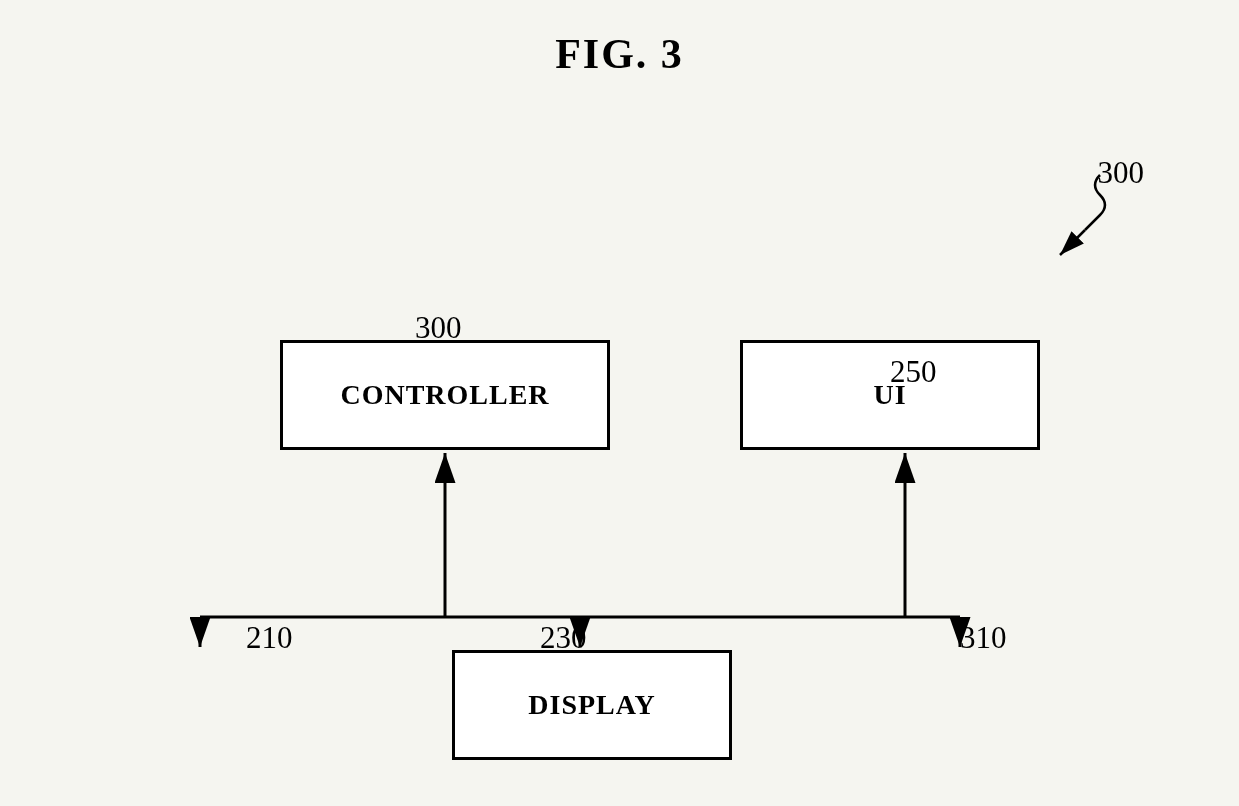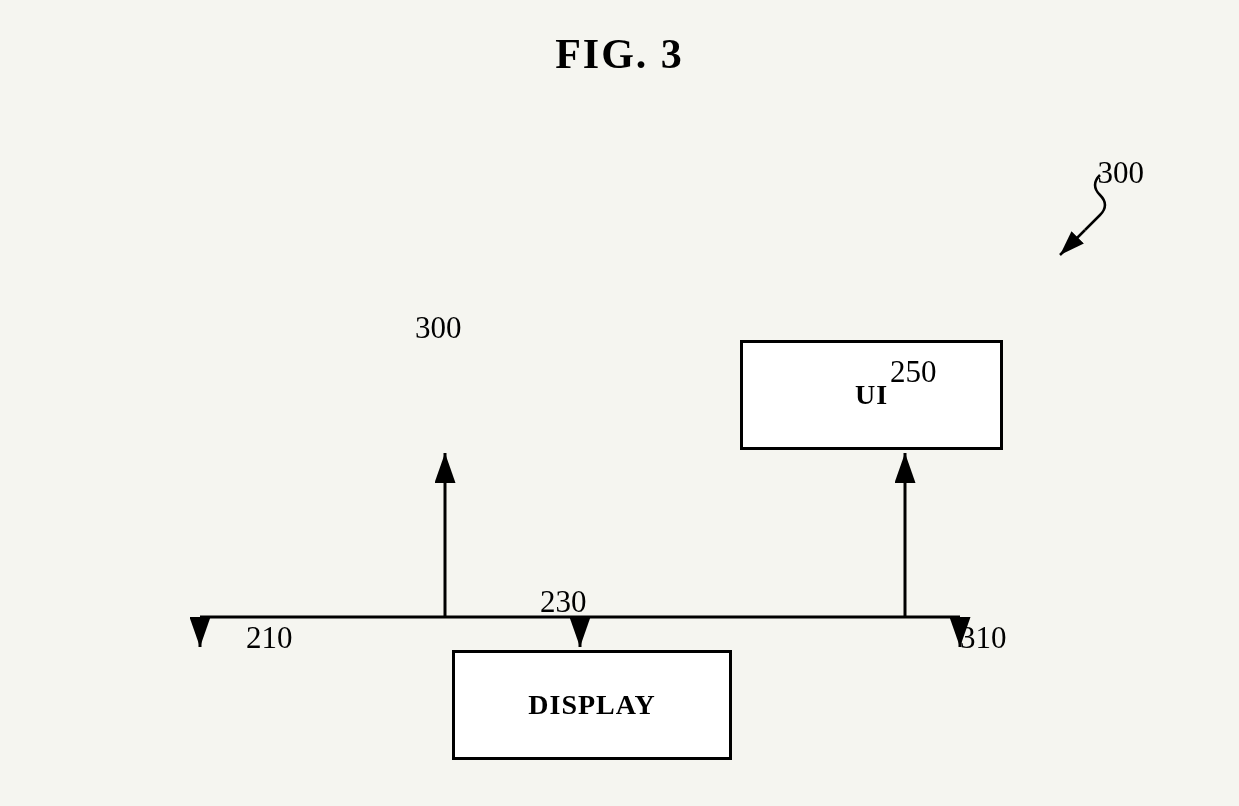--- a/index.html
+++ b/index.html
@@ -48,21 +48,21 @@
       left: 280px;
       top: 340px;
       width: 330px;
       height: 110px;
     }
 
     
     .box-ui {
       left: 740px;
       top: 340px;
-      width: 263px;
+      width: 300px;
       height: 110px;
     }
 
     
     .box-communicator {
       left: 20px;
       top: 650px;
       width: 360px;
       height: 110px;
     }
@@ -127,34 +127,37 @@
 
     <line x1="200" y1="617" x2="200" y2="647" stroke="#000" stroke-width="3" marker-end="url(#arrowhead)"></line>
 
     <line x1="580" y1="617" x2="580" y2="647" stroke="#000" stroke-width="3" marker-end="url(#arrowhead)"></line>
 
     <line x1="960" y1="617" x2="960" y2="647" stroke="#000" stroke-width="3" marker-end="url(#arrowhead)"></line>
   </svg>
 
   <div class="ref-label" style="top:155px; right:95px;">300</div>
 
+  <div class="box box-controller">
+    <span>CONTROLLER</span>
+  </div>
 
   <div class="ref-label" style="top:310px; left:415px;">300</div>
 
   <div class="box box-ui">
     <span>UI</span>
   </div>
 
   <div class="ref-label" style="top:310px; left:890px;margin-top:44px;">250</div>
 
 
   <div class="ref-label" style="top:620px; left:230px;margin-left:16px;">210</div>
 
   <div class="box box-display">
     <span>DISPLAY</span>
   </div>
 
-  <div class="ref-label" style="top:584px; left:540px;text-align:center;">230</div>
+  <div class="ref-label" style="top:620px; left:540px;text-align:center;">230</div>
 
 
   <div class="ref-label" style="top:620px; left:960px;">310</div>
 
 </div>
 
 </body></html>

